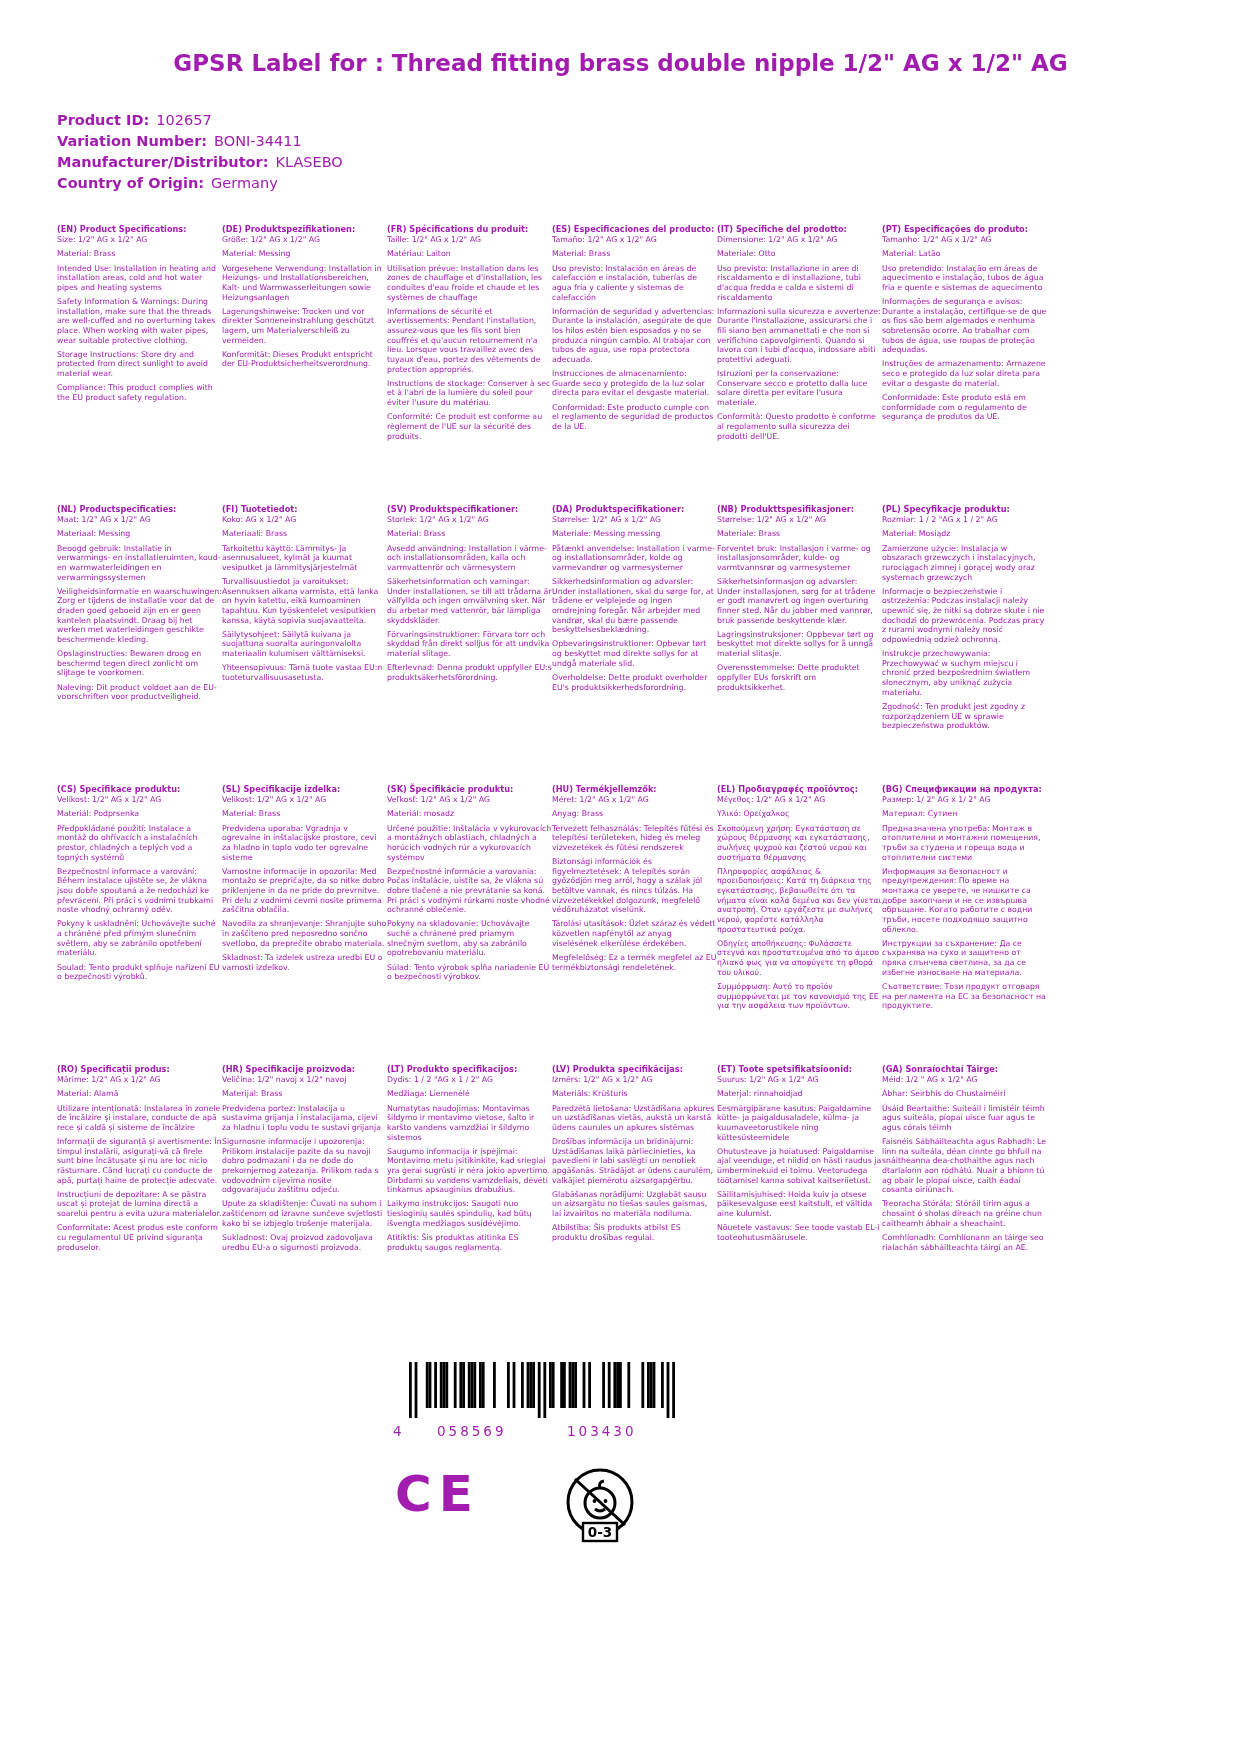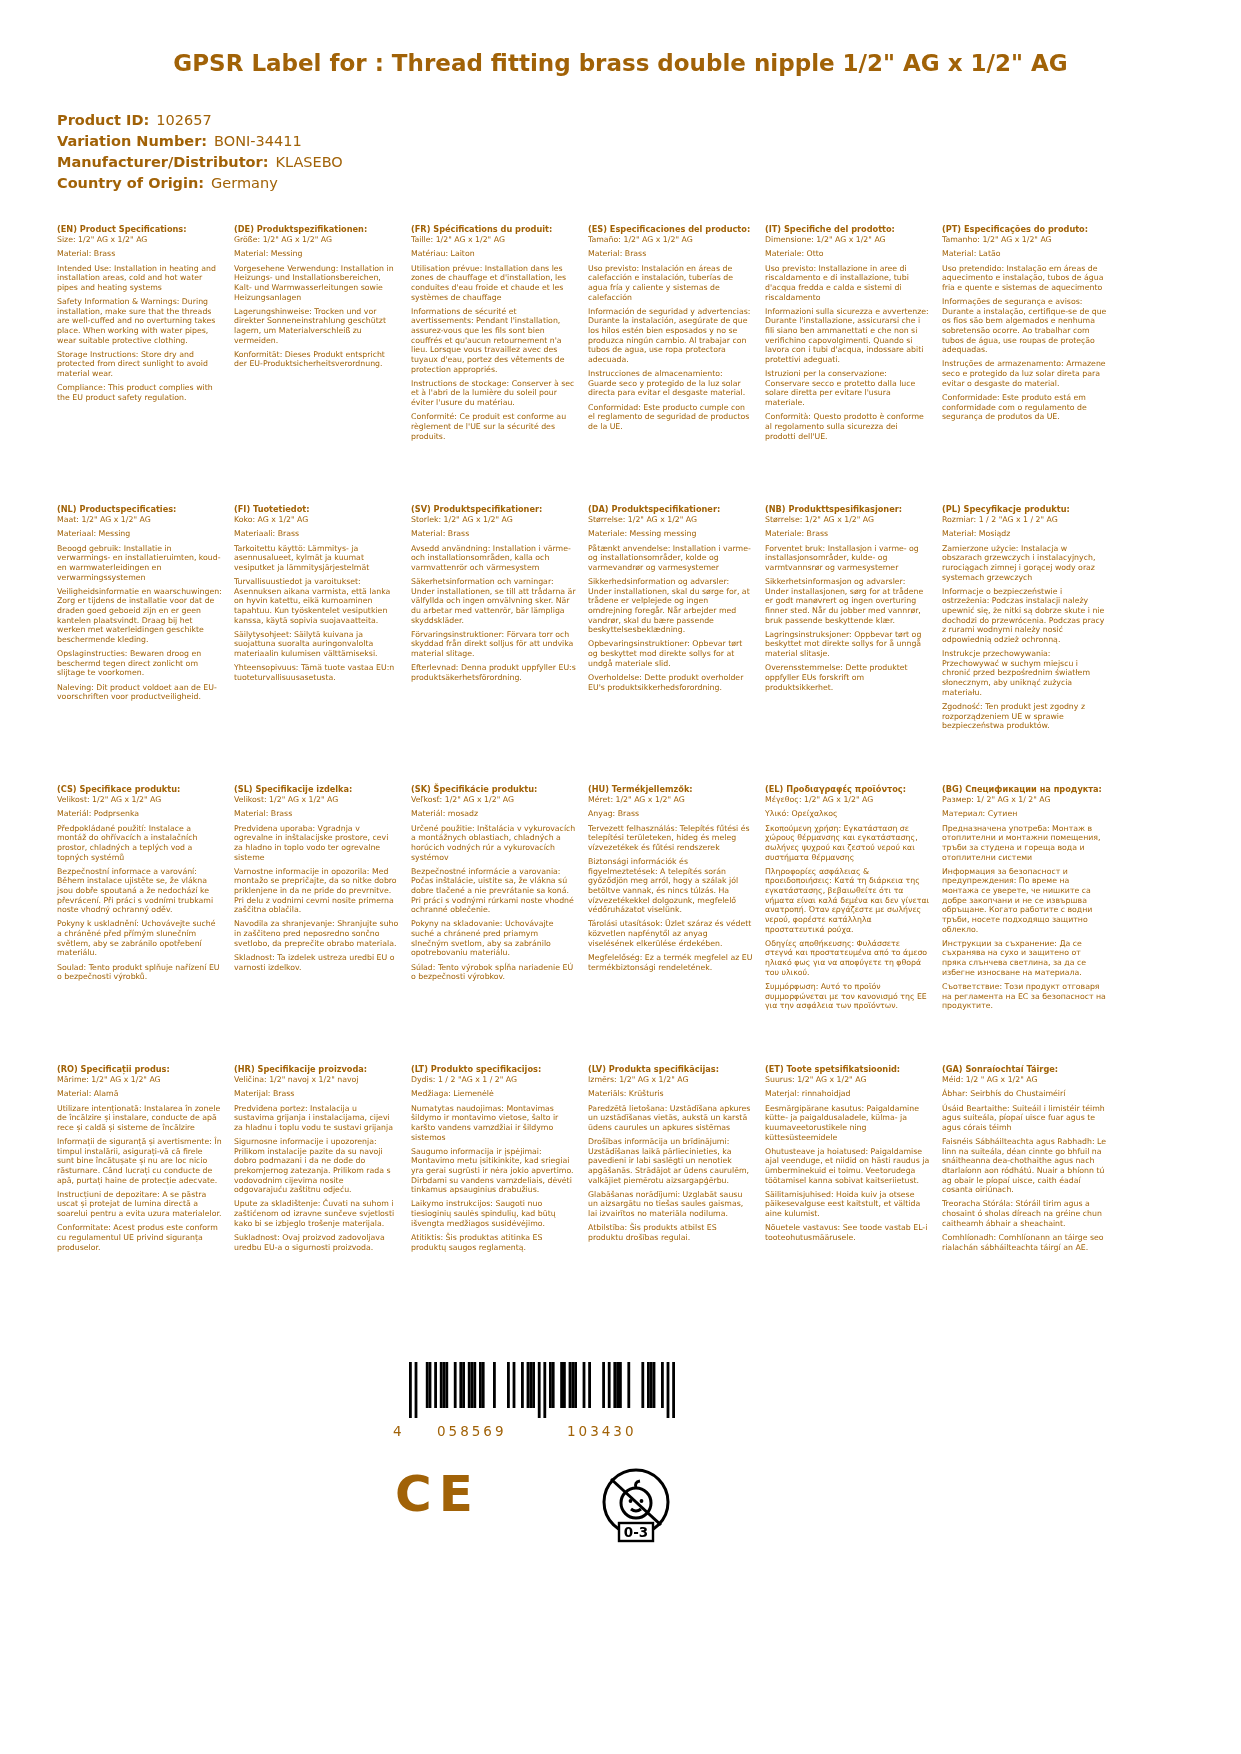--- a/index.html
+++ b/index.html
@@ -1,37 +1,37 @@
 <!DOCTYPE html>
 <html><head>
 <meta charset="utf-8">
 <style>
   html,body{margin:0;padding:0;background:#fff;}
-  .page{position:relative;width:1241px;height:1754px;background:#fff;color:#a16207;
+  .page{position:relative;width:1241px;height:1754px;background:#fff;color:#a21caf;
         font-family:"DejaVu Sans",sans-serif;overflow:hidden;}
   .title{padding-top:46px;margin:0 auto;max-width:1000px;text-align:center;
          font-size:23px;font-weight:bold;line-height:34px;}
   .product-info{margin:30px 0 0 57px;font-size:14.5px;}
   .info-row{line-height:21px;}
   .info-label{font-weight:bold;}
   .info-value{margin-left:7px;}
   .lang-grid{margin:30px 0 0 57px;width:1050px;display:grid;
-             grid-template-columns:repeat(6,165px);column-gap:12px;}
+             grid-template-columns:repeat(6,165px);}
   .lang-block{min-height:280px;}
   .lang-header{font-size:8.2px;font-weight:bold;line-height:1.25;}
   .spec-para{font-size:7.8px;line-height:1.24;margin:4.5px 0 0 0;}
   .spec-para:first-of-type{margin-top:1px;}
   .footer{margin:18px 0 0 395px;}
   .barcode{position:relative;width:266px;margin-left:14px;}
   .barcode svg rect{fill:#000;}
   .barcode-num{position:relative;width:266px;height:18px;font-size:13.5px;}
   .bn-left{position:absolute;left:-16px;top:1px;}
   .bn-g1{position:absolute;left:28px;top:1px;letter-spacing:3px;}
   .bn-g2{position:absolute;left:158px;top:1px;letter-spacing:3px;}
-  .marks-row{margin-top:26px;display:flex;align-items:flex-start;gap:36px;}
+  .marks-row{margin-top:26px;display:flex;align-items:flex-start;}
   .ce-mark{font-size:50px;font-weight:bold;letter-spacing:7px;line-height:56px;}
   .age-symbol{margin-left:82px;}
   .age-symbol .stroke{fill:none;stroke:#000;stroke-width:3;}
   .age-symbol text{font-weight:bold;}
 </style>
 </head>
 <body>
 
 <div class="page">
 

